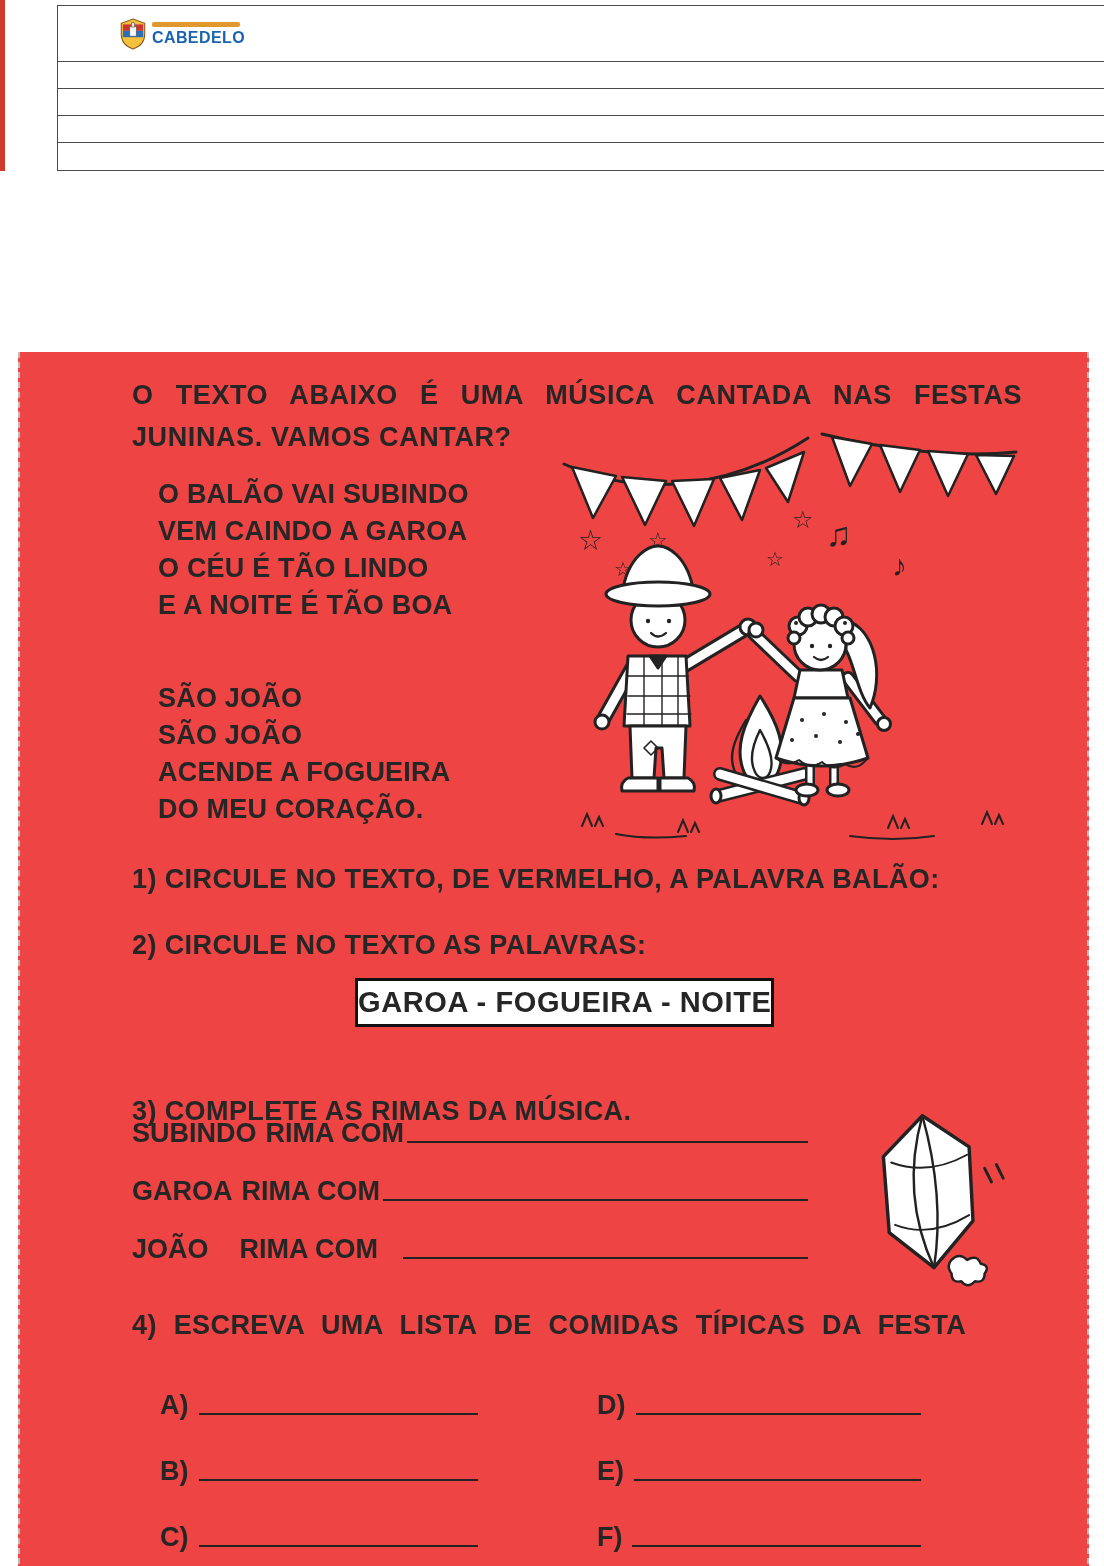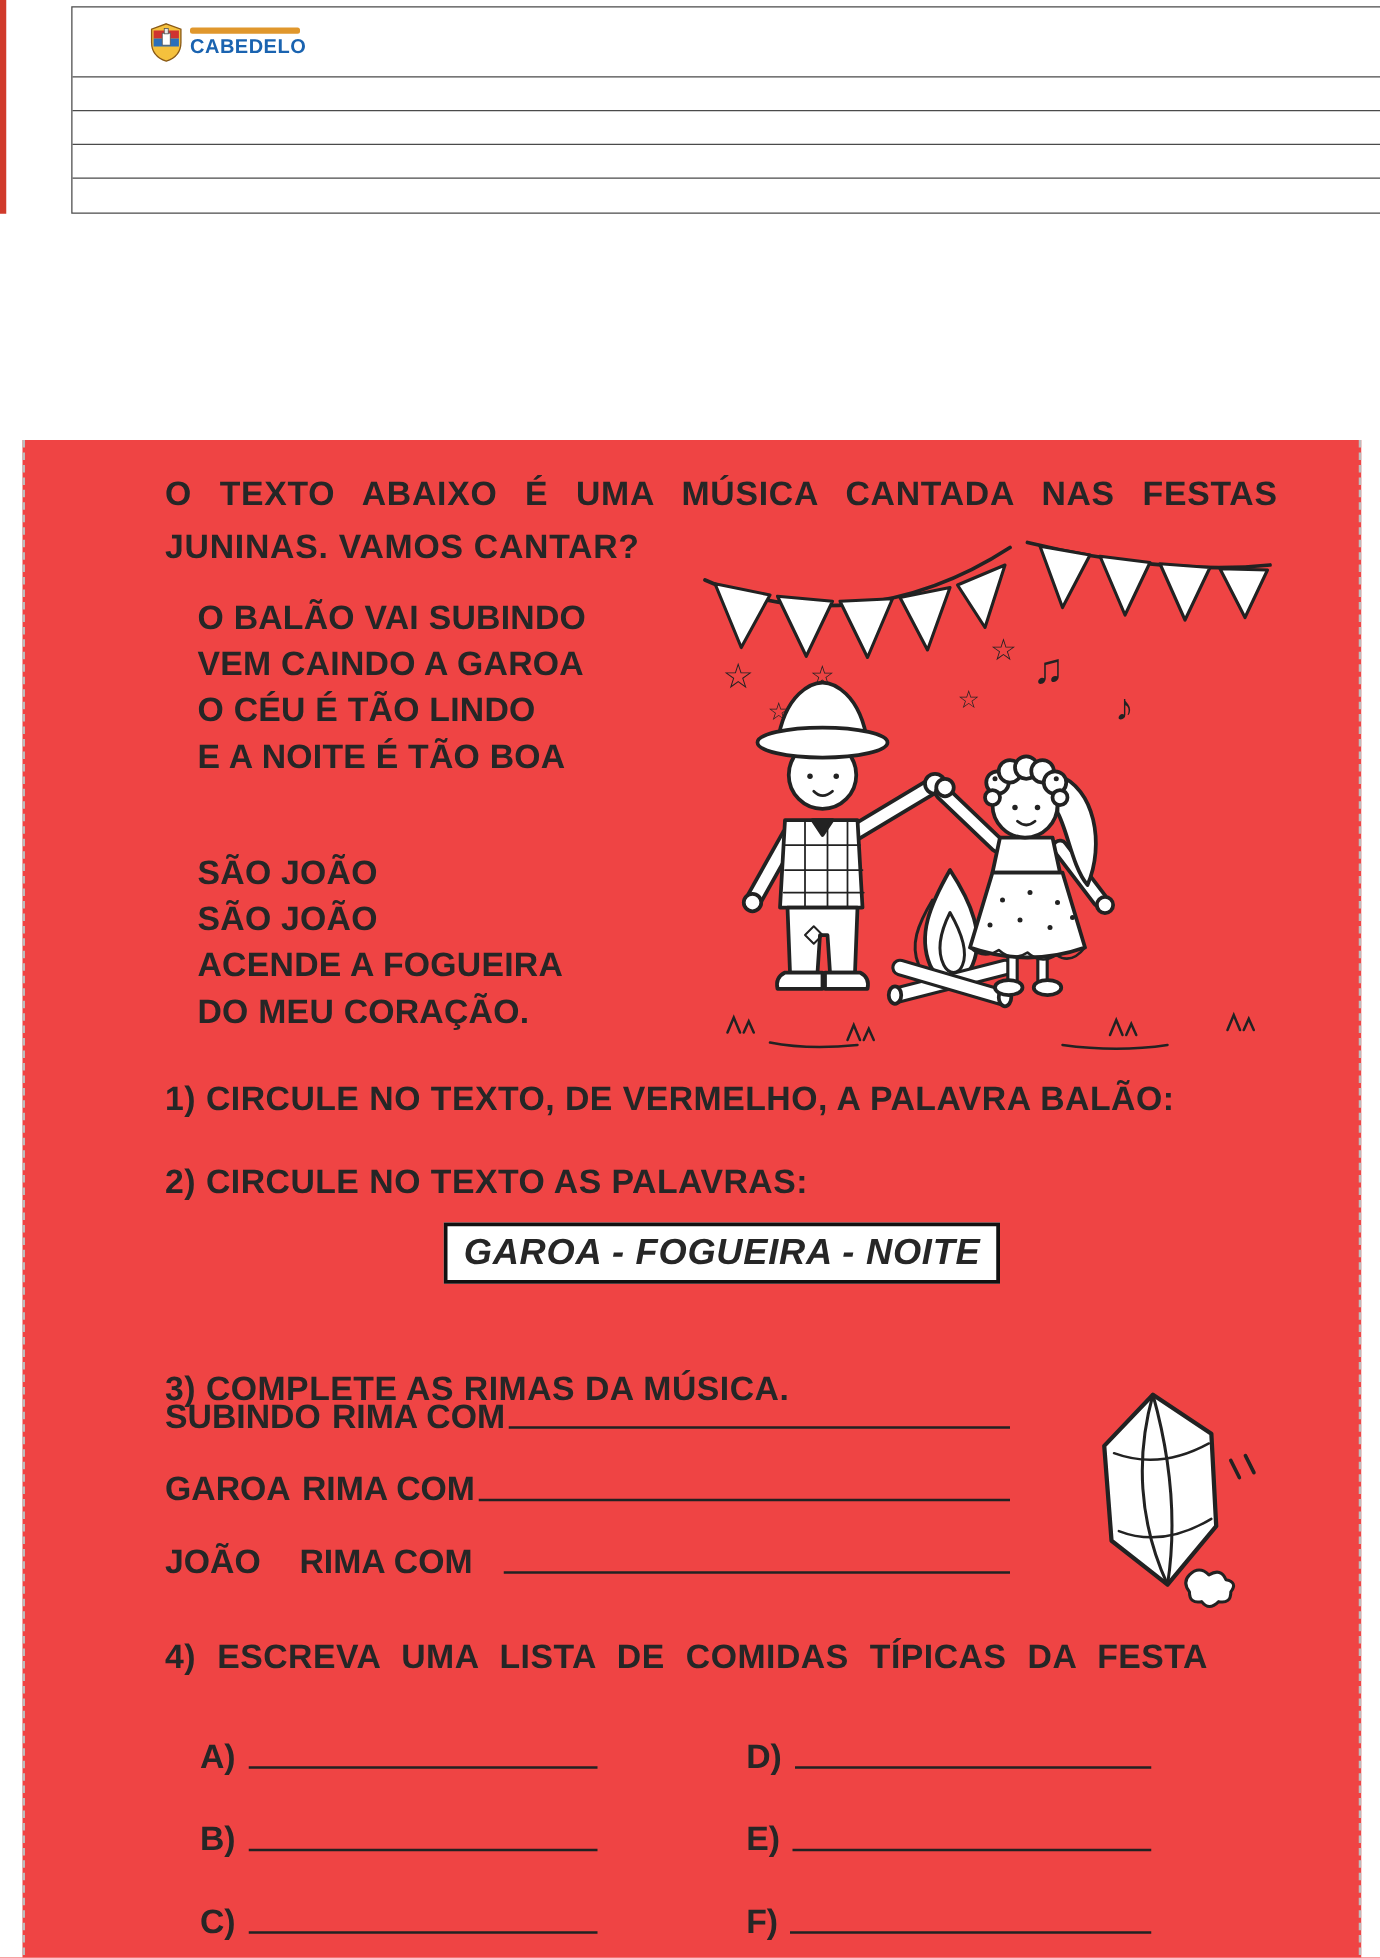--- a/index.html
+++ b/index.html
@@ -20,21 +20,21 @@
   .logo-name{font-size:16px;font-weight:bold;color:#1a63b0;letter-spacing:.4px;}
   
   .worksheet{position:absolute;left:18px;top:352px;width:1071px;height:1232px;
     border-left:2px dashed #bdbdbd;border-right:2px dashed #bdbdbd;background:#ef4444;}
   .ws-abs{position:absolute;white-space:nowrap;}
   .intro{font-size:27px;letter-spacing:.6px;font-weight:bold;}
   .wide1{word-spacing:14px;}
   .wide2{word-spacing:9px;}
   .lyric-line{font-size:27px;font-weight:bold;letter-spacing:.2px;line-height:37px;}
   .q{font-size:27px;font-weight:bold;letter-spacing:.4px;}
-  .wordbox{border:3px solid #111;padding:5px 13px;font-size:29px;font-weight:bold;letter-spacing:.6px;display:inline-block;background:#fff;font-style:italic;}
+  .wordbox{border:3px solid #111;padding:5px 0;font-size:29px;font-weight:bold;letter-spacing:.6px;display:inline-block;background:#fff;}
   .rhyme{display:flex;align-items:flex-end;font-size:27px;font-weight:bold;}
   .rhyme .rest{margin-left:9px;}
   .fill-line{flex:1;border-bottom:2px solid #222;margin-bottom:6px;margin-left:3px;}
   .listrow{display:flex;align-items:flex-end;font-size:27px;font-weight:bold;}
   .listrow .lab{margin-right:7px;}
   svg{display:block;}
 </style>
 </head>
 <body>
 

